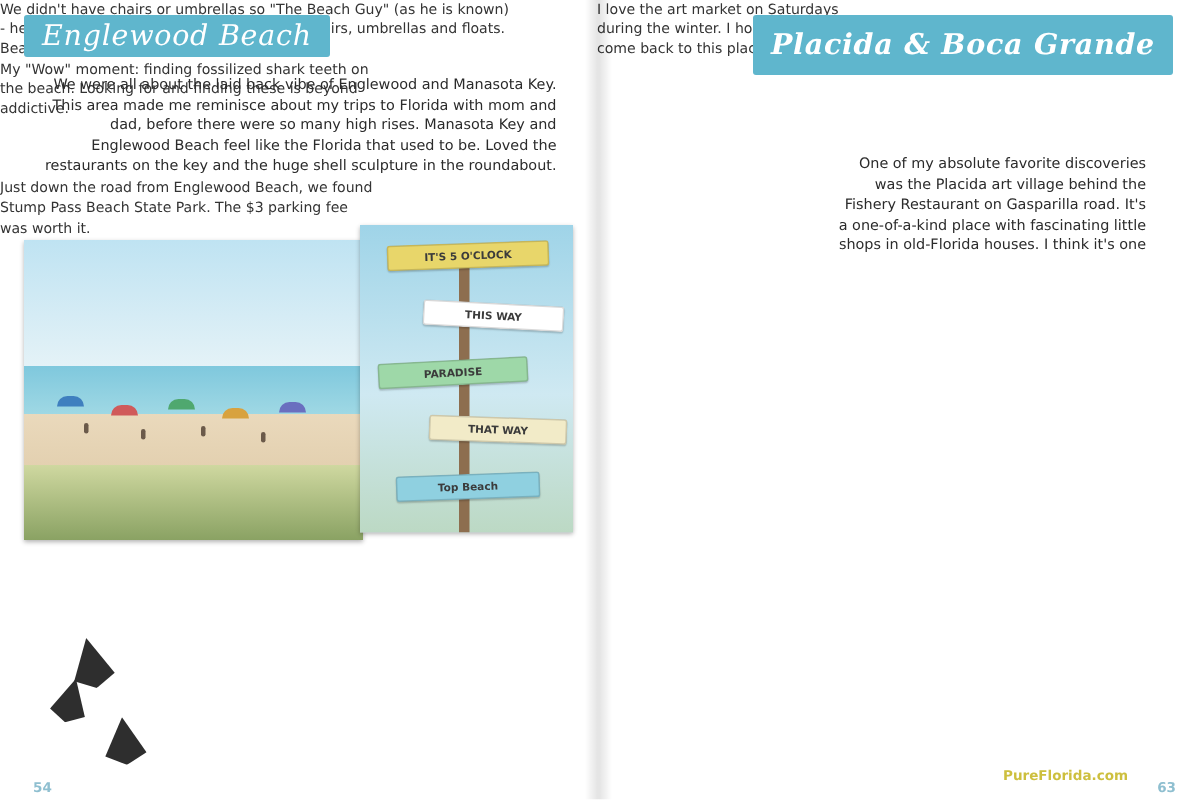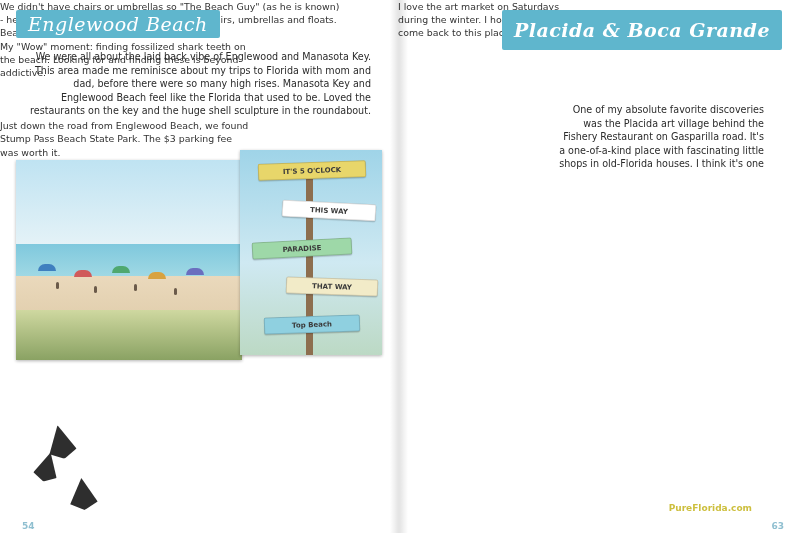--- a/index.html
+++ b/index.html
@@ -108,21 +108,21 @@
   
   .folio {
     position:absolute; bottom:2px;
     font-family:"DejaVu Sans", sans-serif; font-size:9px; font-weight:bold;
     color:#8fbfd0;
     margin-left:10px;
   }
   #folio-left { left:12px; }
   #folio-right { right:12px; }
   #site-url {
-    position:absolute; bottom:20px; right:44px;
+    position:absolute; bottom:10px; right:44px;
     font-family:"DejaVu Sans", sans-serif; font-size:9px; font-weight:bold;
     color:#cdbf3e;
   }
 </style>
 </head>
 <body>
 
 <div class="spread">
 
   <div class="page page-left">

